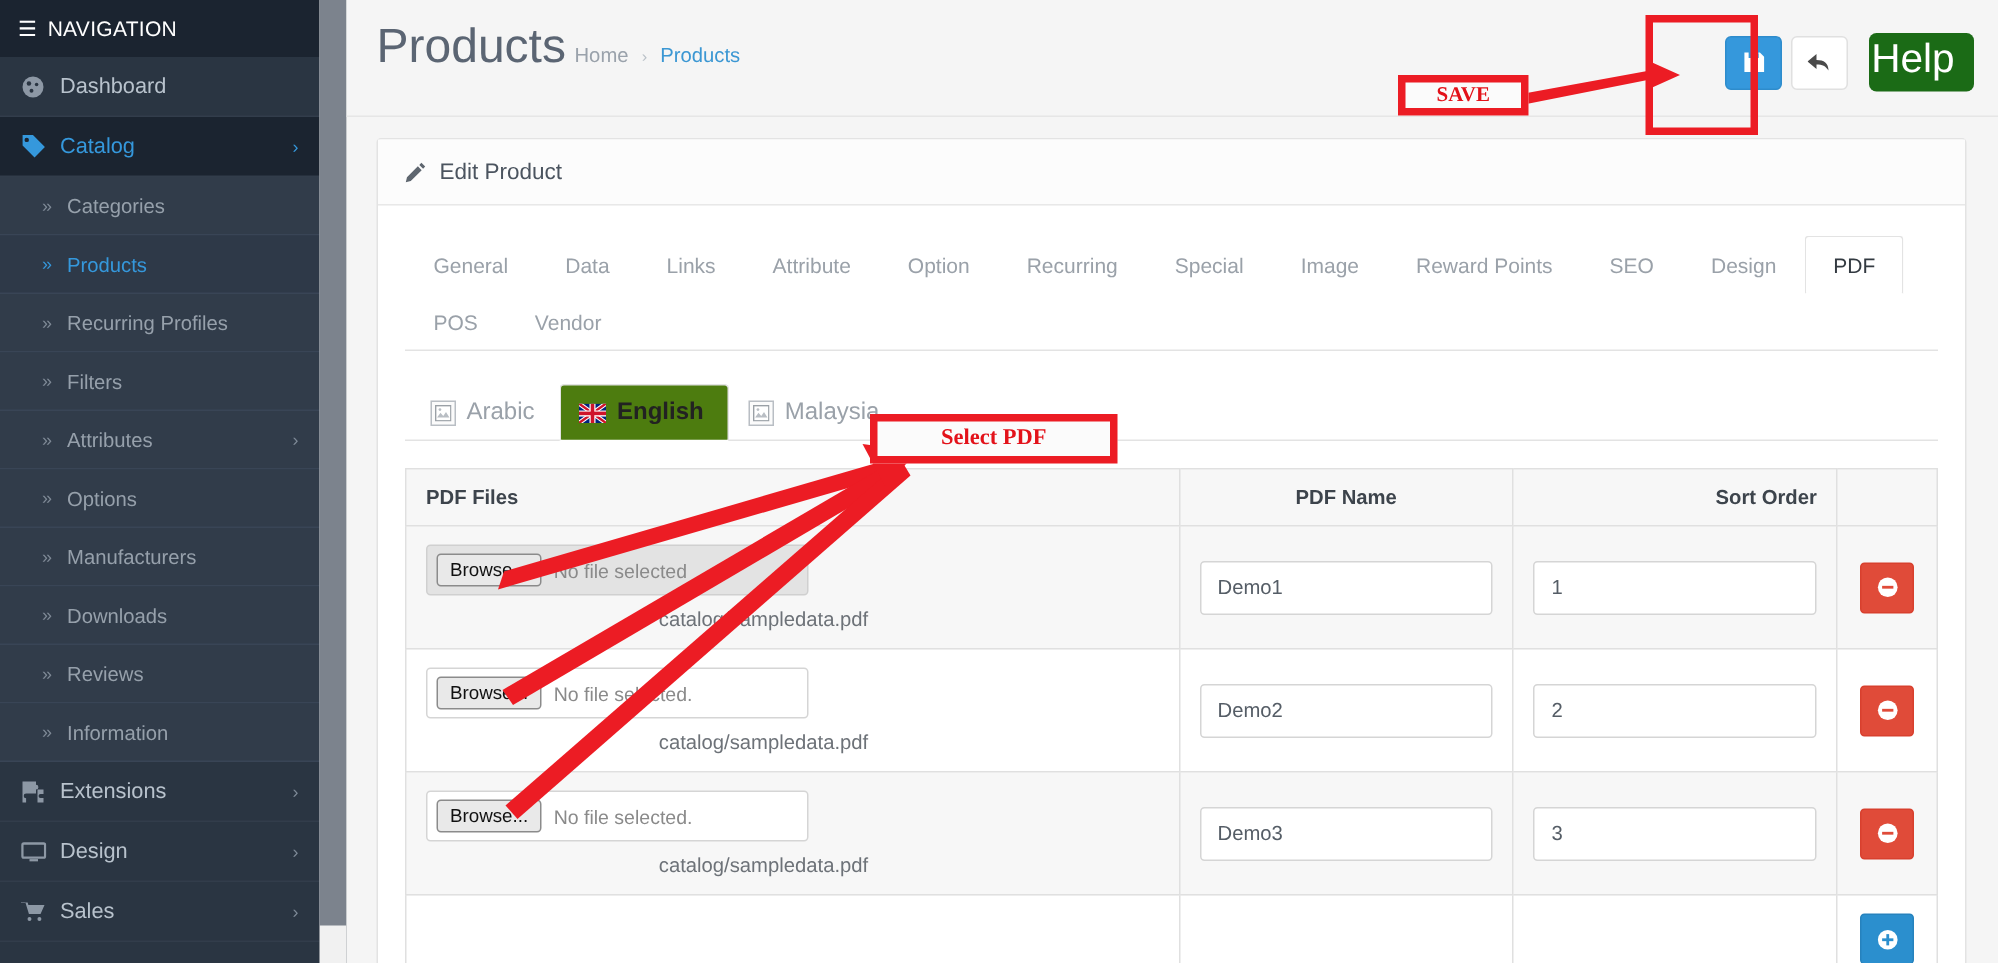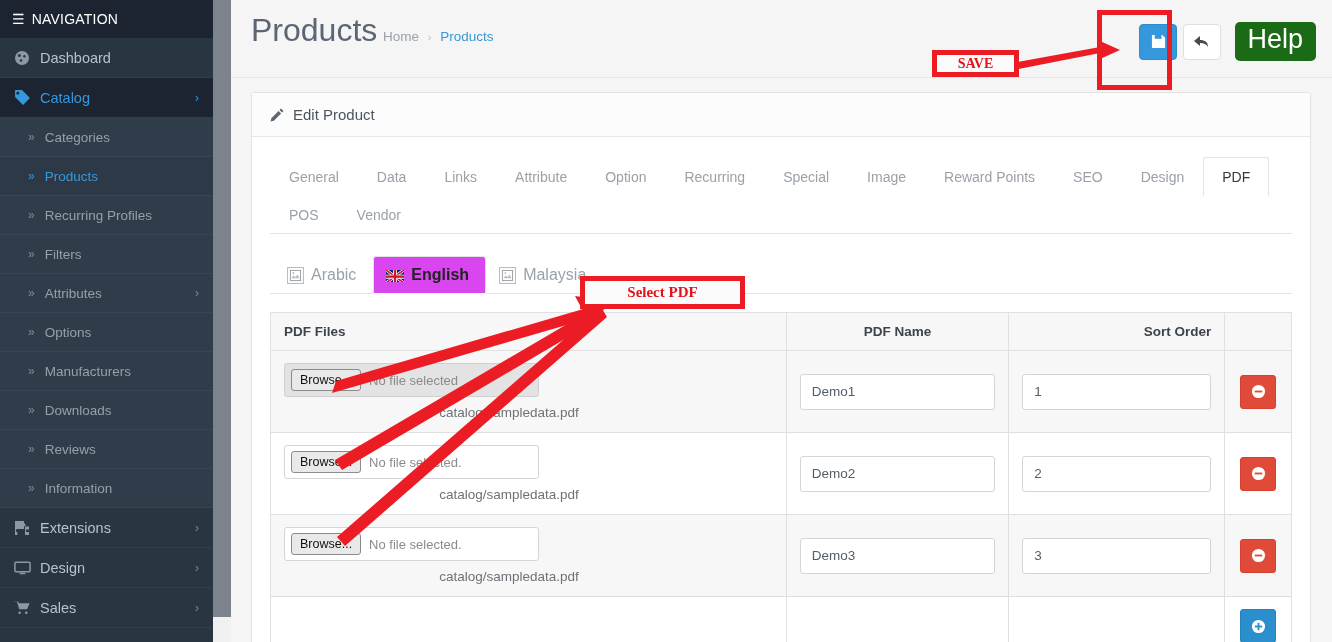--- a/index.html
+++ b/index.html
@@ -119,21 +119,21 @@
     display: inline-flex; align-items: center; justify-content: center;
     border: 1px solid transparent;
     cursor: pointer;
   }
   .btn-save { background: #3598dc; color: #ffffff; border-color: #2e8ccc; }
   .btn-back { background: #ffffff; color: #555; border-color: #e0e0e0; }
   .btn-help {
     background: #1b6b16; color: #ffffff;
     font-size: 27px; line-height: 1;
     border-radius: 5px;
-    padding: 4px 13px 8px 12px;
+    padding: 4px 13px 8px 1px;
     display: inline-flex; align-items: center;
     cursor: pointer; margin-left: 8px;
   }
 
   
   #panel {
     position: absolute; left: 20px; top: 92px;
     width: 1060px;
     background: #ffffff;
     border: 1px solid #e3e3e3;
@@ -187,21 +187,21 @@
     padding: 9px 16px 9px 12px;
     font-size: 16px; color: #9aa1a9;
     display: flex; align-items: center;
     cursor: pointer;
     border: 1px solid transparent;
     margin-bottom: -1px;
     border-radius: 3px 3px 0 0;
   }
   .langtab.active {
     color: #222; font-weight: bold;
-    background: #d946ef;
+    background: #4d7c0f;
     border: 1px solid #e3e3e3;
     border-bottom-color: #fff;
   }
   .brokenimg {
     width: 17px; height: 17px;
     border: 1px solid #b9bec4;
     margin-right: 7px;
     display: inline-flex; align-items: center; justify-content: center;
     background: #fbfbfb; flex: none;
   }

